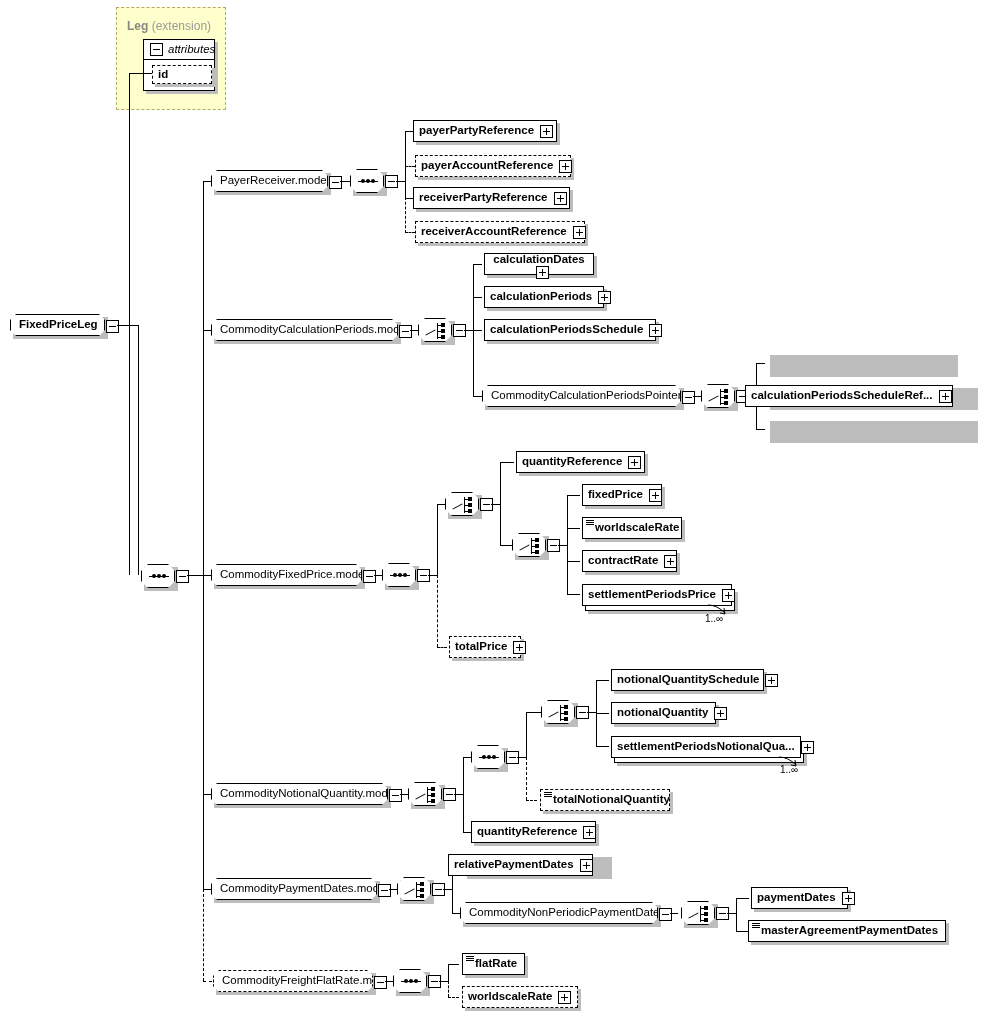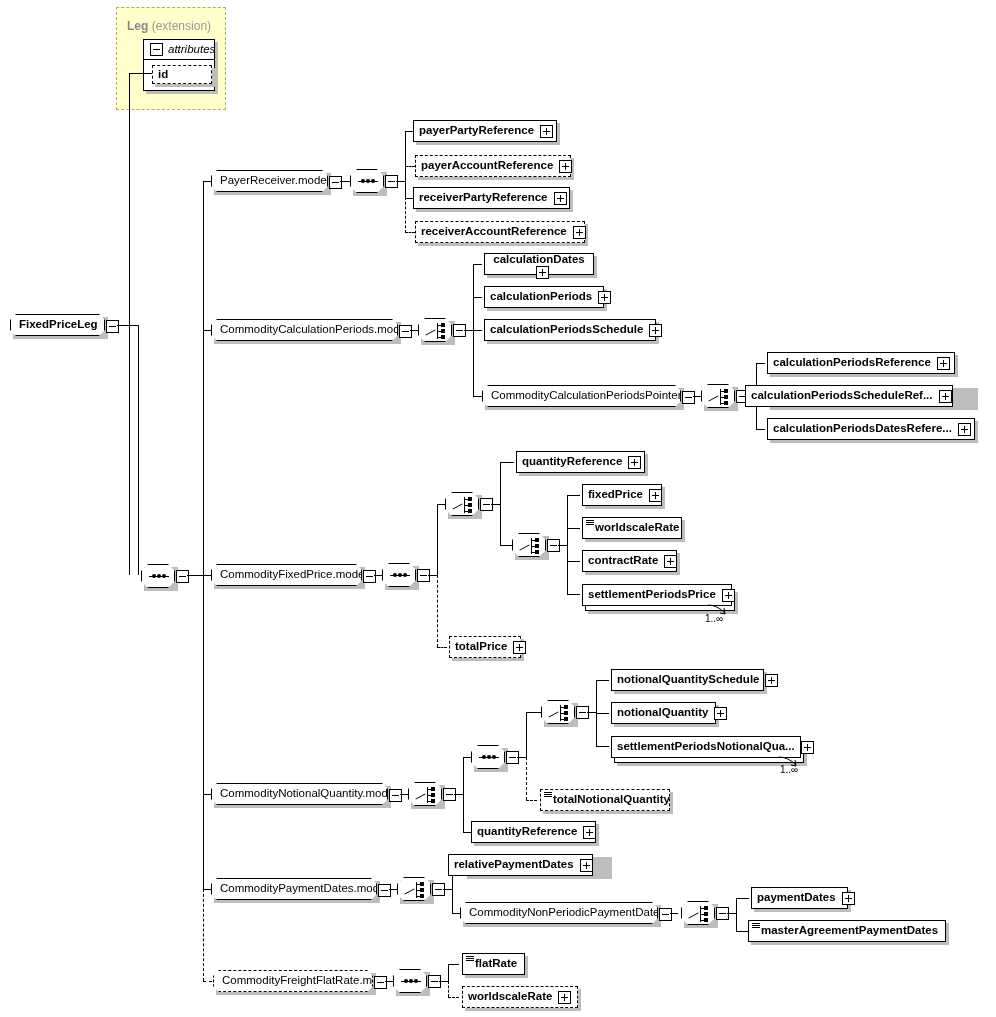--- a/index.html
+++ b/index.html
@@ -236,38 +236,30 @@
     <div class="chstub" style="left:19px;top:12px;"></div>
     <div class="chdot" style="left:22px;top:16px;"></div>
     <div class="chstub" style="left:19px;top:18px;"></div>
   </div>
   <div class="sq" style="left:736px;top:390px;"></div>
   <div class="ln h" style="left:747px;top:396px;width:9px;"></div>
   <div class="ln v" style="left:756px;top:363px;height:66px;"></div>
 
   <div class="ln h" style="left:756px;top:363px;width:9px;"></div>
   <div class="eshadow" style="left:770px;top:355px;width:188px;height:22px;"></div>
-  <div class="ebox" style="left:767px;top:352px;width:188px;">
-    <span class="lbl">calculationPeriodsReference</span>
-    <span class="expand plus"></span>
-  </div>
 
   <div class="ln h" style="left:756px;top:396px;width:9px;"></div>
   <div class="eshadow" style="left:770px;top:388px;width:208px;height:22px;"></div>
   <div class="ebox" style="left:745px;top:385px;width:208px;">
     <span class="lbl">calculationPeriodsScheduleRef...</span>
     <span class="expand plus"></span>
   </div>
 
   <div class="ln h" style="left:756px;top:429px;width:9px;"></div>
   <div class="eshadow" style="left:770px;top:421px;width:208px;height:22px;"></div>
-  <div class="ebox" style="left:767px;top:418px;width:208px;">
-    <span class="lbl">calculationPeriodsDatesRefere...</span>
-    <span class="expand plus"></span>
-  </div>
 
   <div class="ln h" style="left:203px;top:575px;width:8px;"></div>
   <div class="eshadow" style="left:214px;top:567px;width:151px;height:22px;"></div>
   <div class="mbox" style="left:211px;top:564px;width:151px;height:22px;">
     <span class="lbl">CommodityFixedPrice.model</span>
   </div>
   <div class="sq" style="left:363px;top:570px;"></div>
   <div class="ln h" style="left:374px;top:575px;width:8px;"></div>
 
   <div class="eshadow" style="left:385px;top:566px;width:34px;height:24px;"></div>

